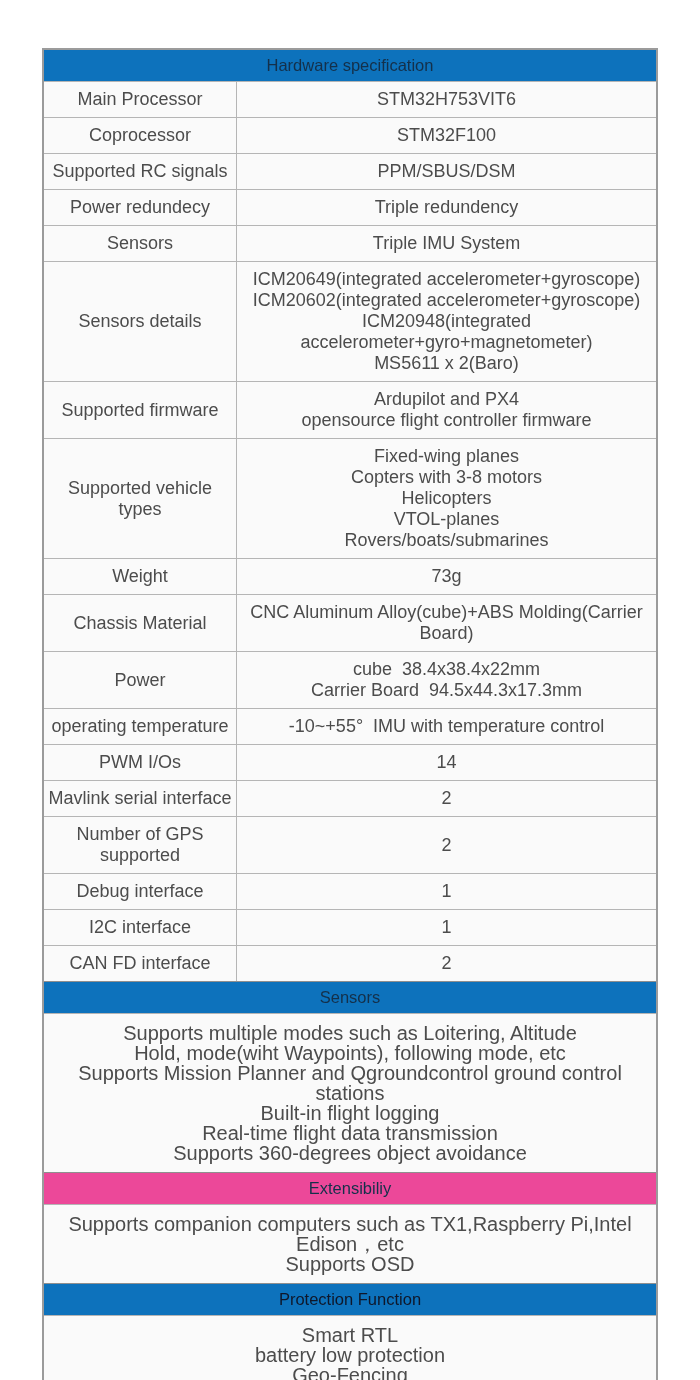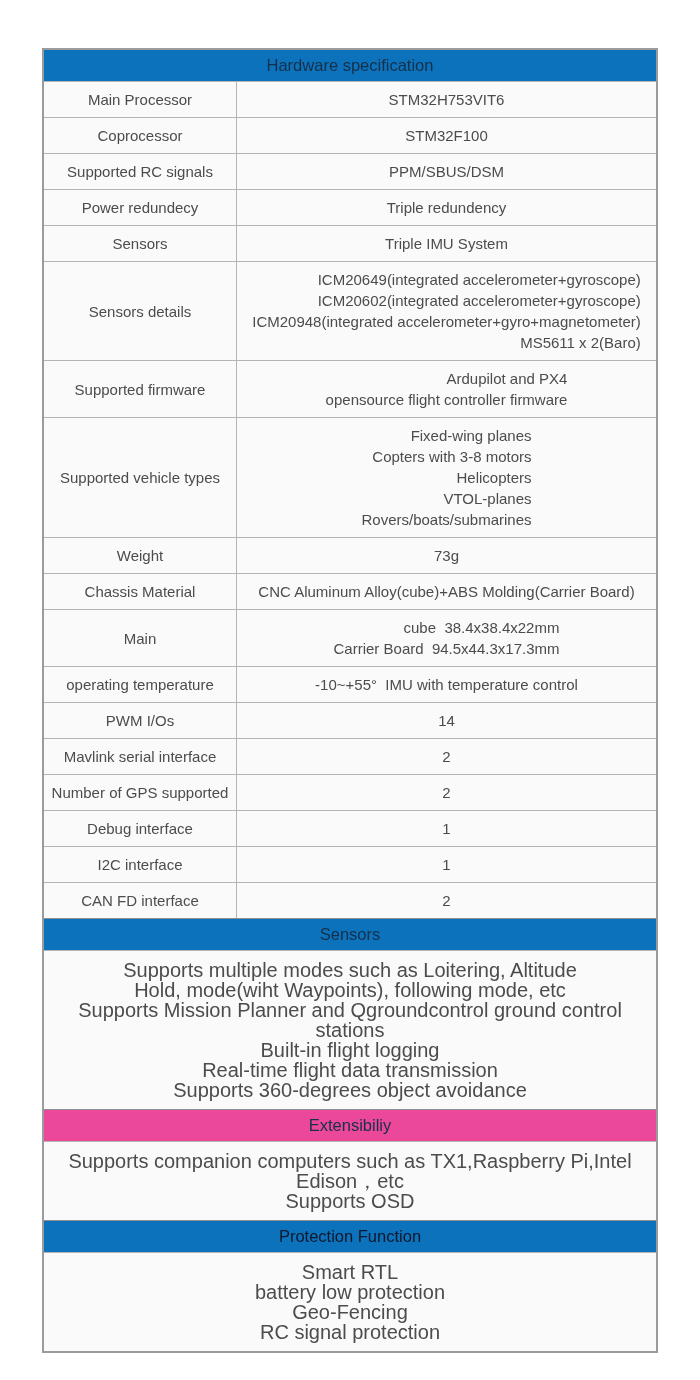--- a/index.html
+++ b/index.html
@@ -38,23 +38,23 @@
     border-top: none;
   }
   .spec-row {
     display: grid;
     grid-template-columns: 193px 1fr;
     border-top: 1px solid #b5b5b5;
     background: #fafafa;
   }
   .cell {
     padding: 7px 4px;
-    font-size: 15px;
+    font-size: 18px;
     line-height: 21px;
-    text-align: right;
+    text-align: center;
     display: flex;
     align-items: center;
     justify-content: center;
     white-space: pre-wrap;
     box-sizing: border-box;
   }
   .cell.label {
     border-right: 1px solid #b5b5b5;
   }
   .block {
@@ -115,21 +115,21 @@
       </div>
       <div class="spec-row">
         <div class="cell label">Weight</div>
         <div class="cell value">73g</div>
       </div>
       <div class="spec-row">
         <div class="cell label">Chassis Material</div>
         <div class="cell value">CNC Aluminum Alloy(cube)+ABS Molding(Carrier Board)</div>
       </div>
       <div class="spec-row">
-        <div class="cell label">Main</div>
+        <div class="cell label">Power</div>
         <div class="cell value">cube  38.4x38.4x22mm
 Carrier Board  94.5x44.3x17.3mm</div>
       </div>
       <div class="spec-row">
         <div class="cell label">operating temperature</div>
         <div class="cell value">-10~+55°  IMU with temperature control</div>
       </div>
       <div class="spec-row">
         <div class="cell label">PWM I/Os</div>
         <div class="cell value">14</div>

